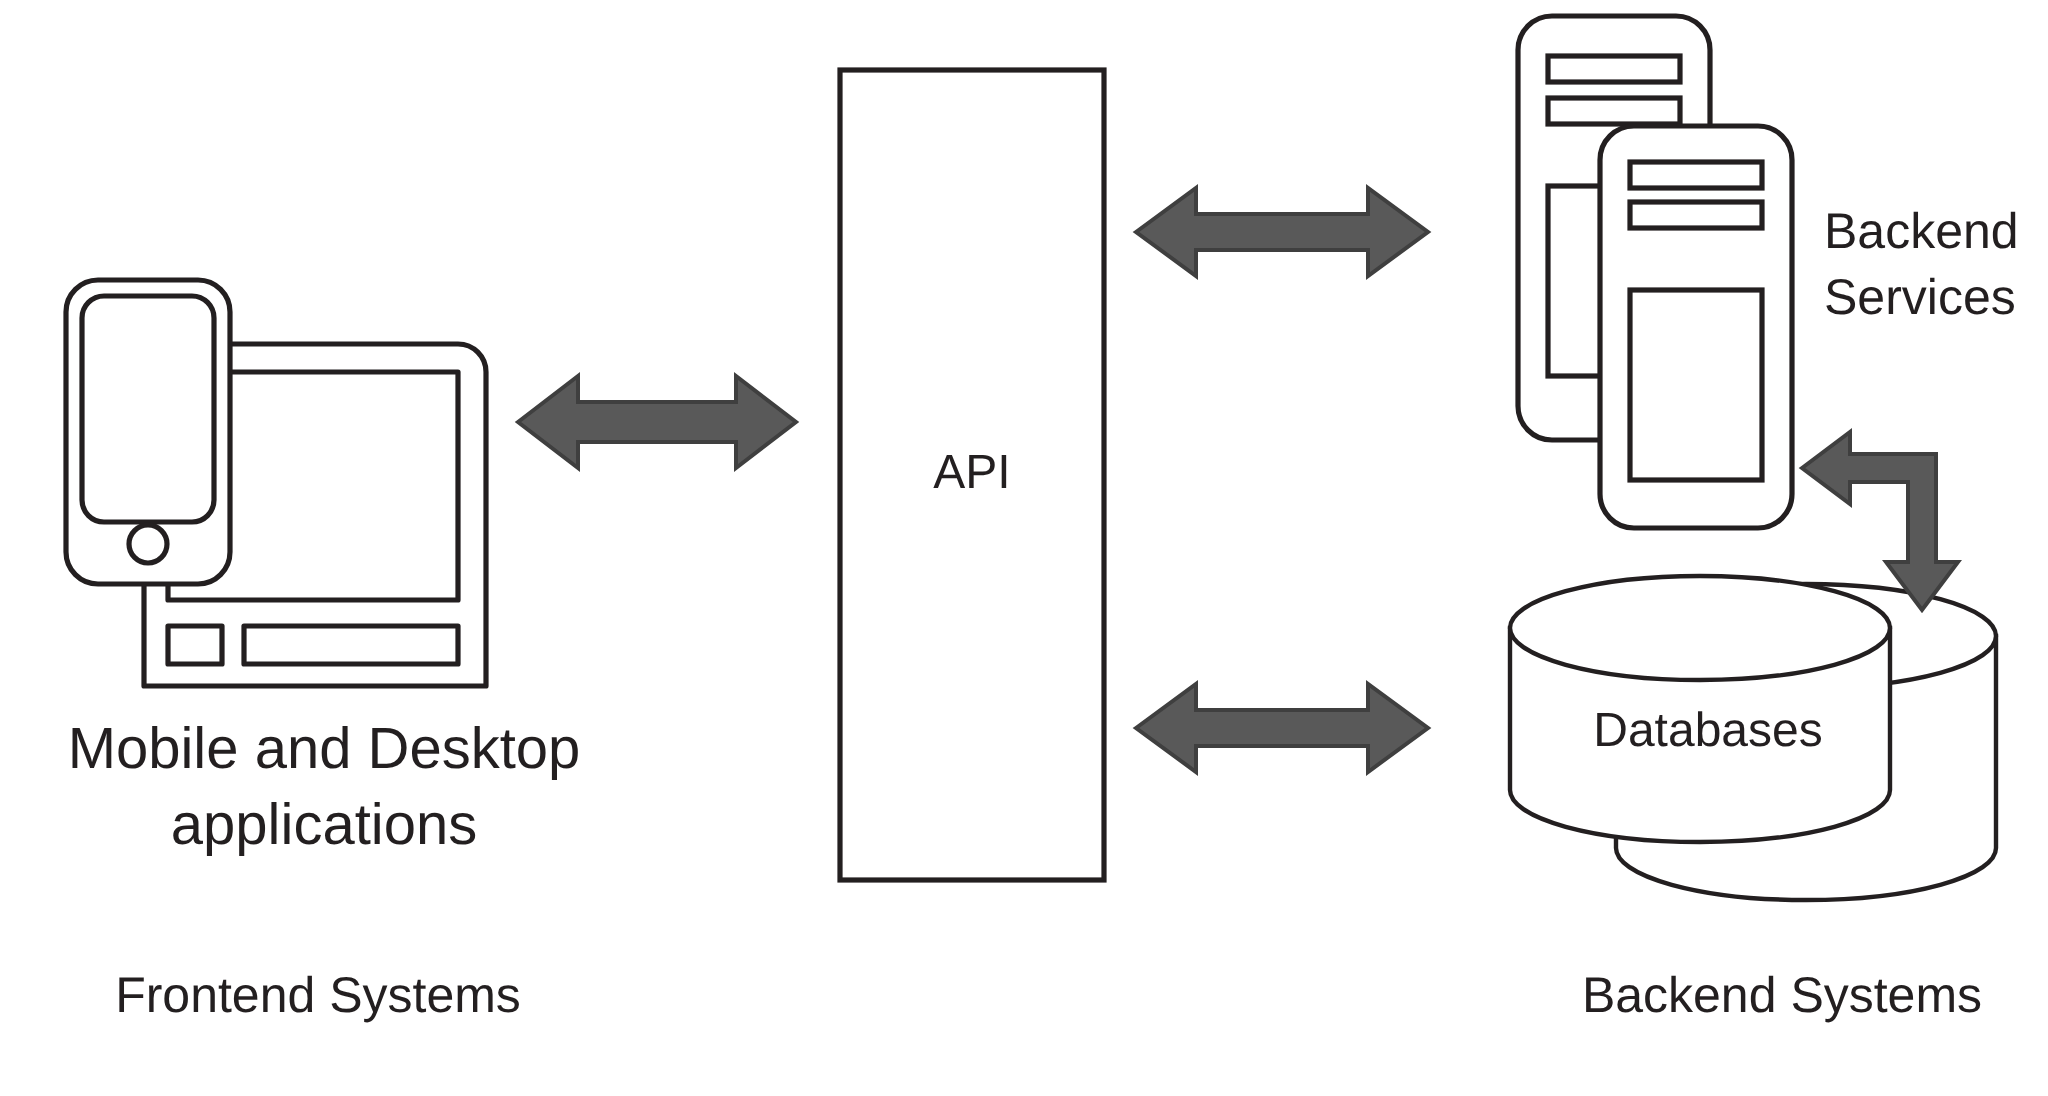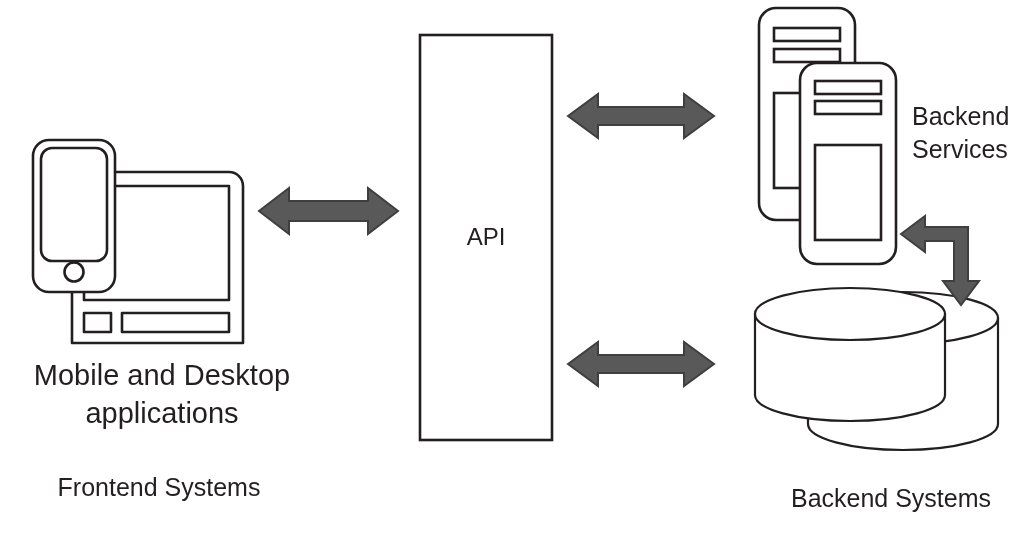--- a/index.html
+++ b/index.html
@@ -58,21 +58,21 @@
   }
   #label-frontend-caption {
     left: 18px;
     top: 357px;
     width: 288px;
     font-size: 29px;
     line-height: 1.3;
   }
   #label-frontend-systems {
     left: 14px;
-    top: 471px;
+    top: 482px;
     width: 290px;
     font-size: 25px;
   }
   #label-backend-systems {
     left: 746px;
     top: 482px;
     width: 290px;
     font-size: 25px;
   }
 </style>
@@ -143,20 +143,21 @@
       <polygon points="568,116 598,94 598,107 684,107 684,94 714,116 684,138 684,125 598,125 598,138"></polygon>
 
       <polygon points="568,364 598,342 598,355 684,355 684,342 714,364 684,386 684,373 598,373 598,386"></polygon>
 
       <polygon points="901,234 925,216 925,227 968,227 968,281 979,281 961,305 943,281 954,281 954,241 925,241 925,252"></polygon>
     </g>
   </svg>
 
   <div class="label" id="label-api">API</div>
 
+  <div class="label" id="label-databases">Databases</div>
 
   <div class="label" id="label-backend-services">Backend
 Services</div>
 
   <div class="label" id="label-frontend-caption">Mobile and Desktop
 applications</div>
 
   <div class="label" id="label-frontend-systems">Frontend Systems</div>
 
   <div class="label" id="label-backend-systems">Backend Systems</div>

